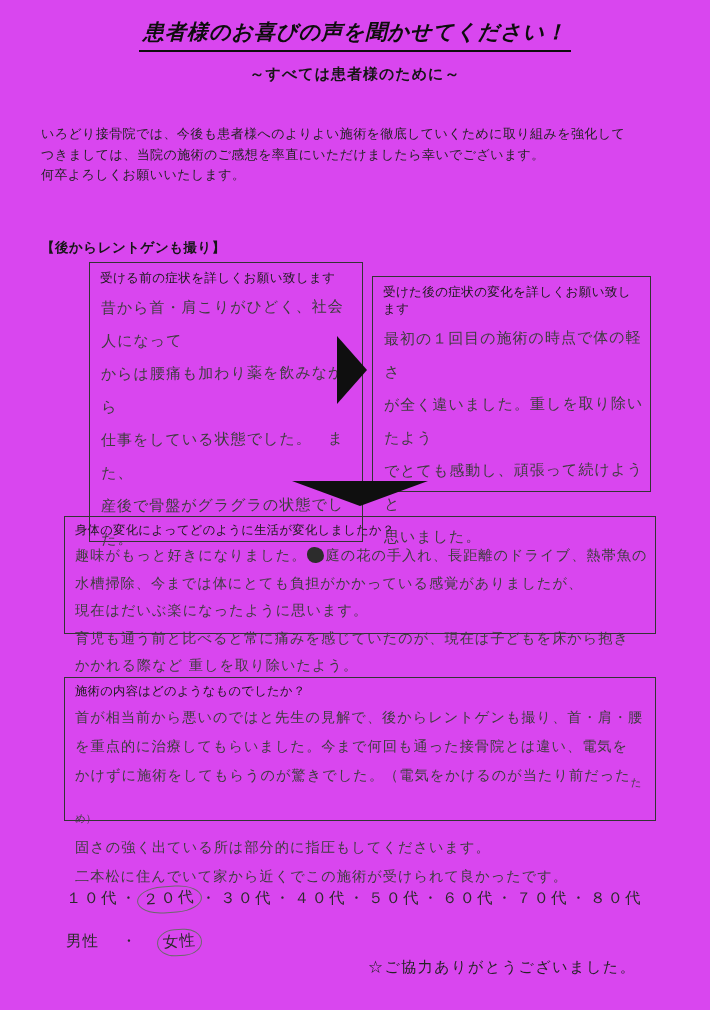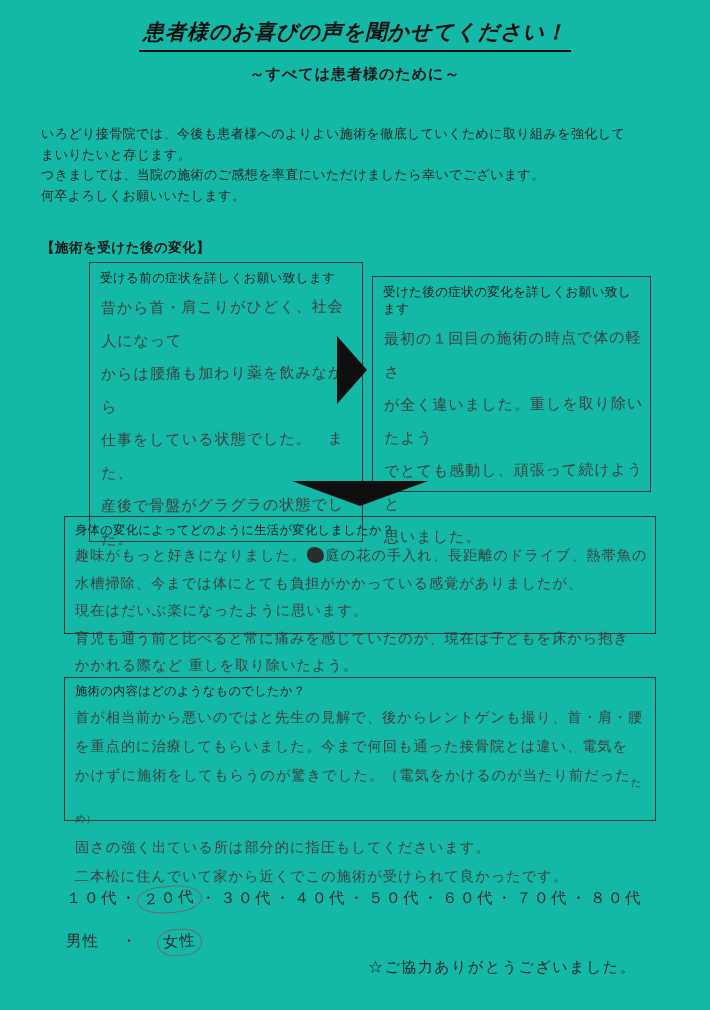--- a/index.html
+++ b/index.html
@@ -1,20 +1,20 @@
 <!DOCTYPE html>
 <html><head>
 <meta charset="utf-8">
 <style>
   html,body{margin:0;padding:0;}
   body{background:#ffffff;}
   .page{
     position:relative;
     width:710px;height:1010px;
-    background:#14b8a6;
+    background:#d946ef;
     overflow:hidden;
     font-family:"DejaVu Serif","Liberation Serif",serif;
     color:#222;
   }
   
   .title-wrap{position:absolute;left:0;right:0;top:18px;text-align:center;}
   .title{
     display:inline-block;
     font-family:"Liberation Sans","DejaVu Sans",sans-serif;
     font-style:italic;font-weight:bold;
@@ -81,26 +81,25 @@
 
   <div class="title-wrap">
     <span class="title">患者様のお喜びの声を聞かせてください！</span>
   </div>
   <div class="subtitle-wrap">
     <span class="subtitle">～すべては患者様のために～</span>
   </div>
 
   <div class="intro">
     <div>いろどり接骨院では、今後も患者様へのよりよい施術を徹底していくために取り組みを強化して</div>
-    <div>まいりたいと存じます。</div>
     <div>つきましては、当院の施術のご感想を率直にいただけましたら幸いでございます。</div>
     <div>何卒よろしくお願いいたします。</div>
   </div>
 
-  <div class="section-label">【施術を受けた後の変化】</div>
+  <div class="section-label">【後からレントゲンも撮り】</div>
 
   <div class="box box-before pair">
     <div class="box-header">受ける前の症状を詳しくお願い致します</div>
     <div class="hand">
       <div>昔から首・肩こりがひどく、社会人になって</div>
       <div>からは腰痛も加わり薬を飲みながら</div>
       <div>仕事をしている状態でした。　また、</div>
       <div>産後で骨盤がグラグラの状態でした。</div>
     </div>
   </div>

